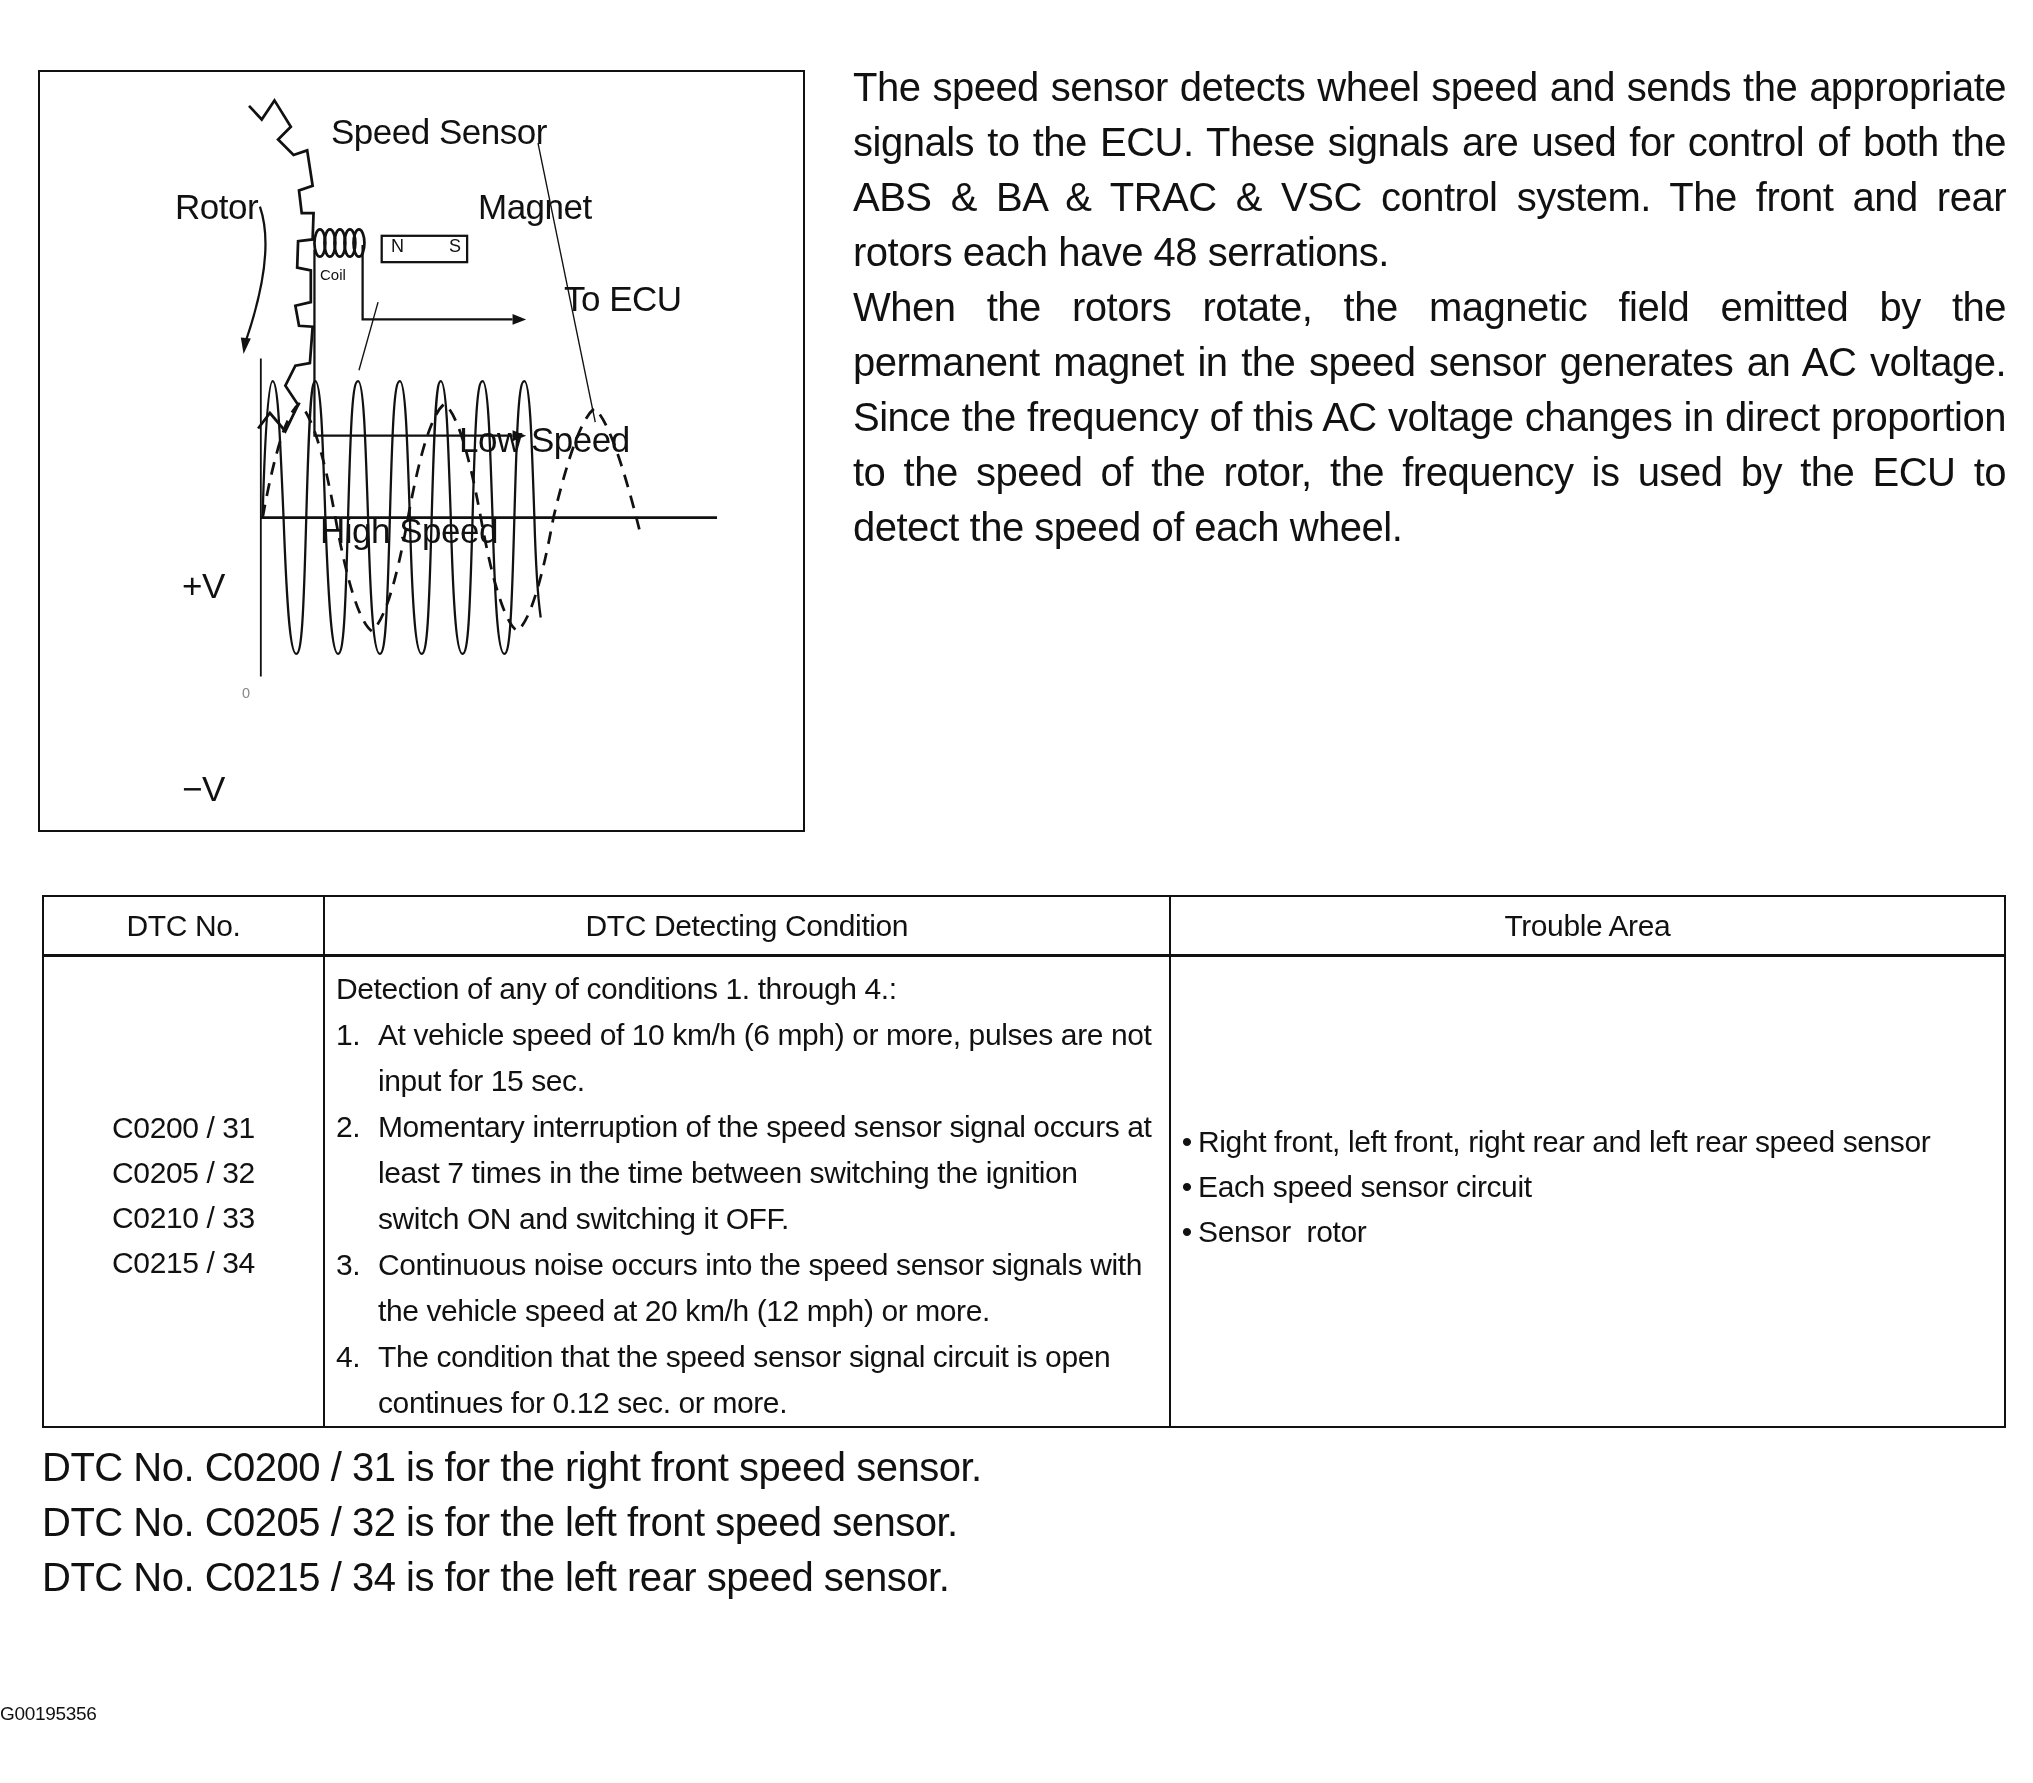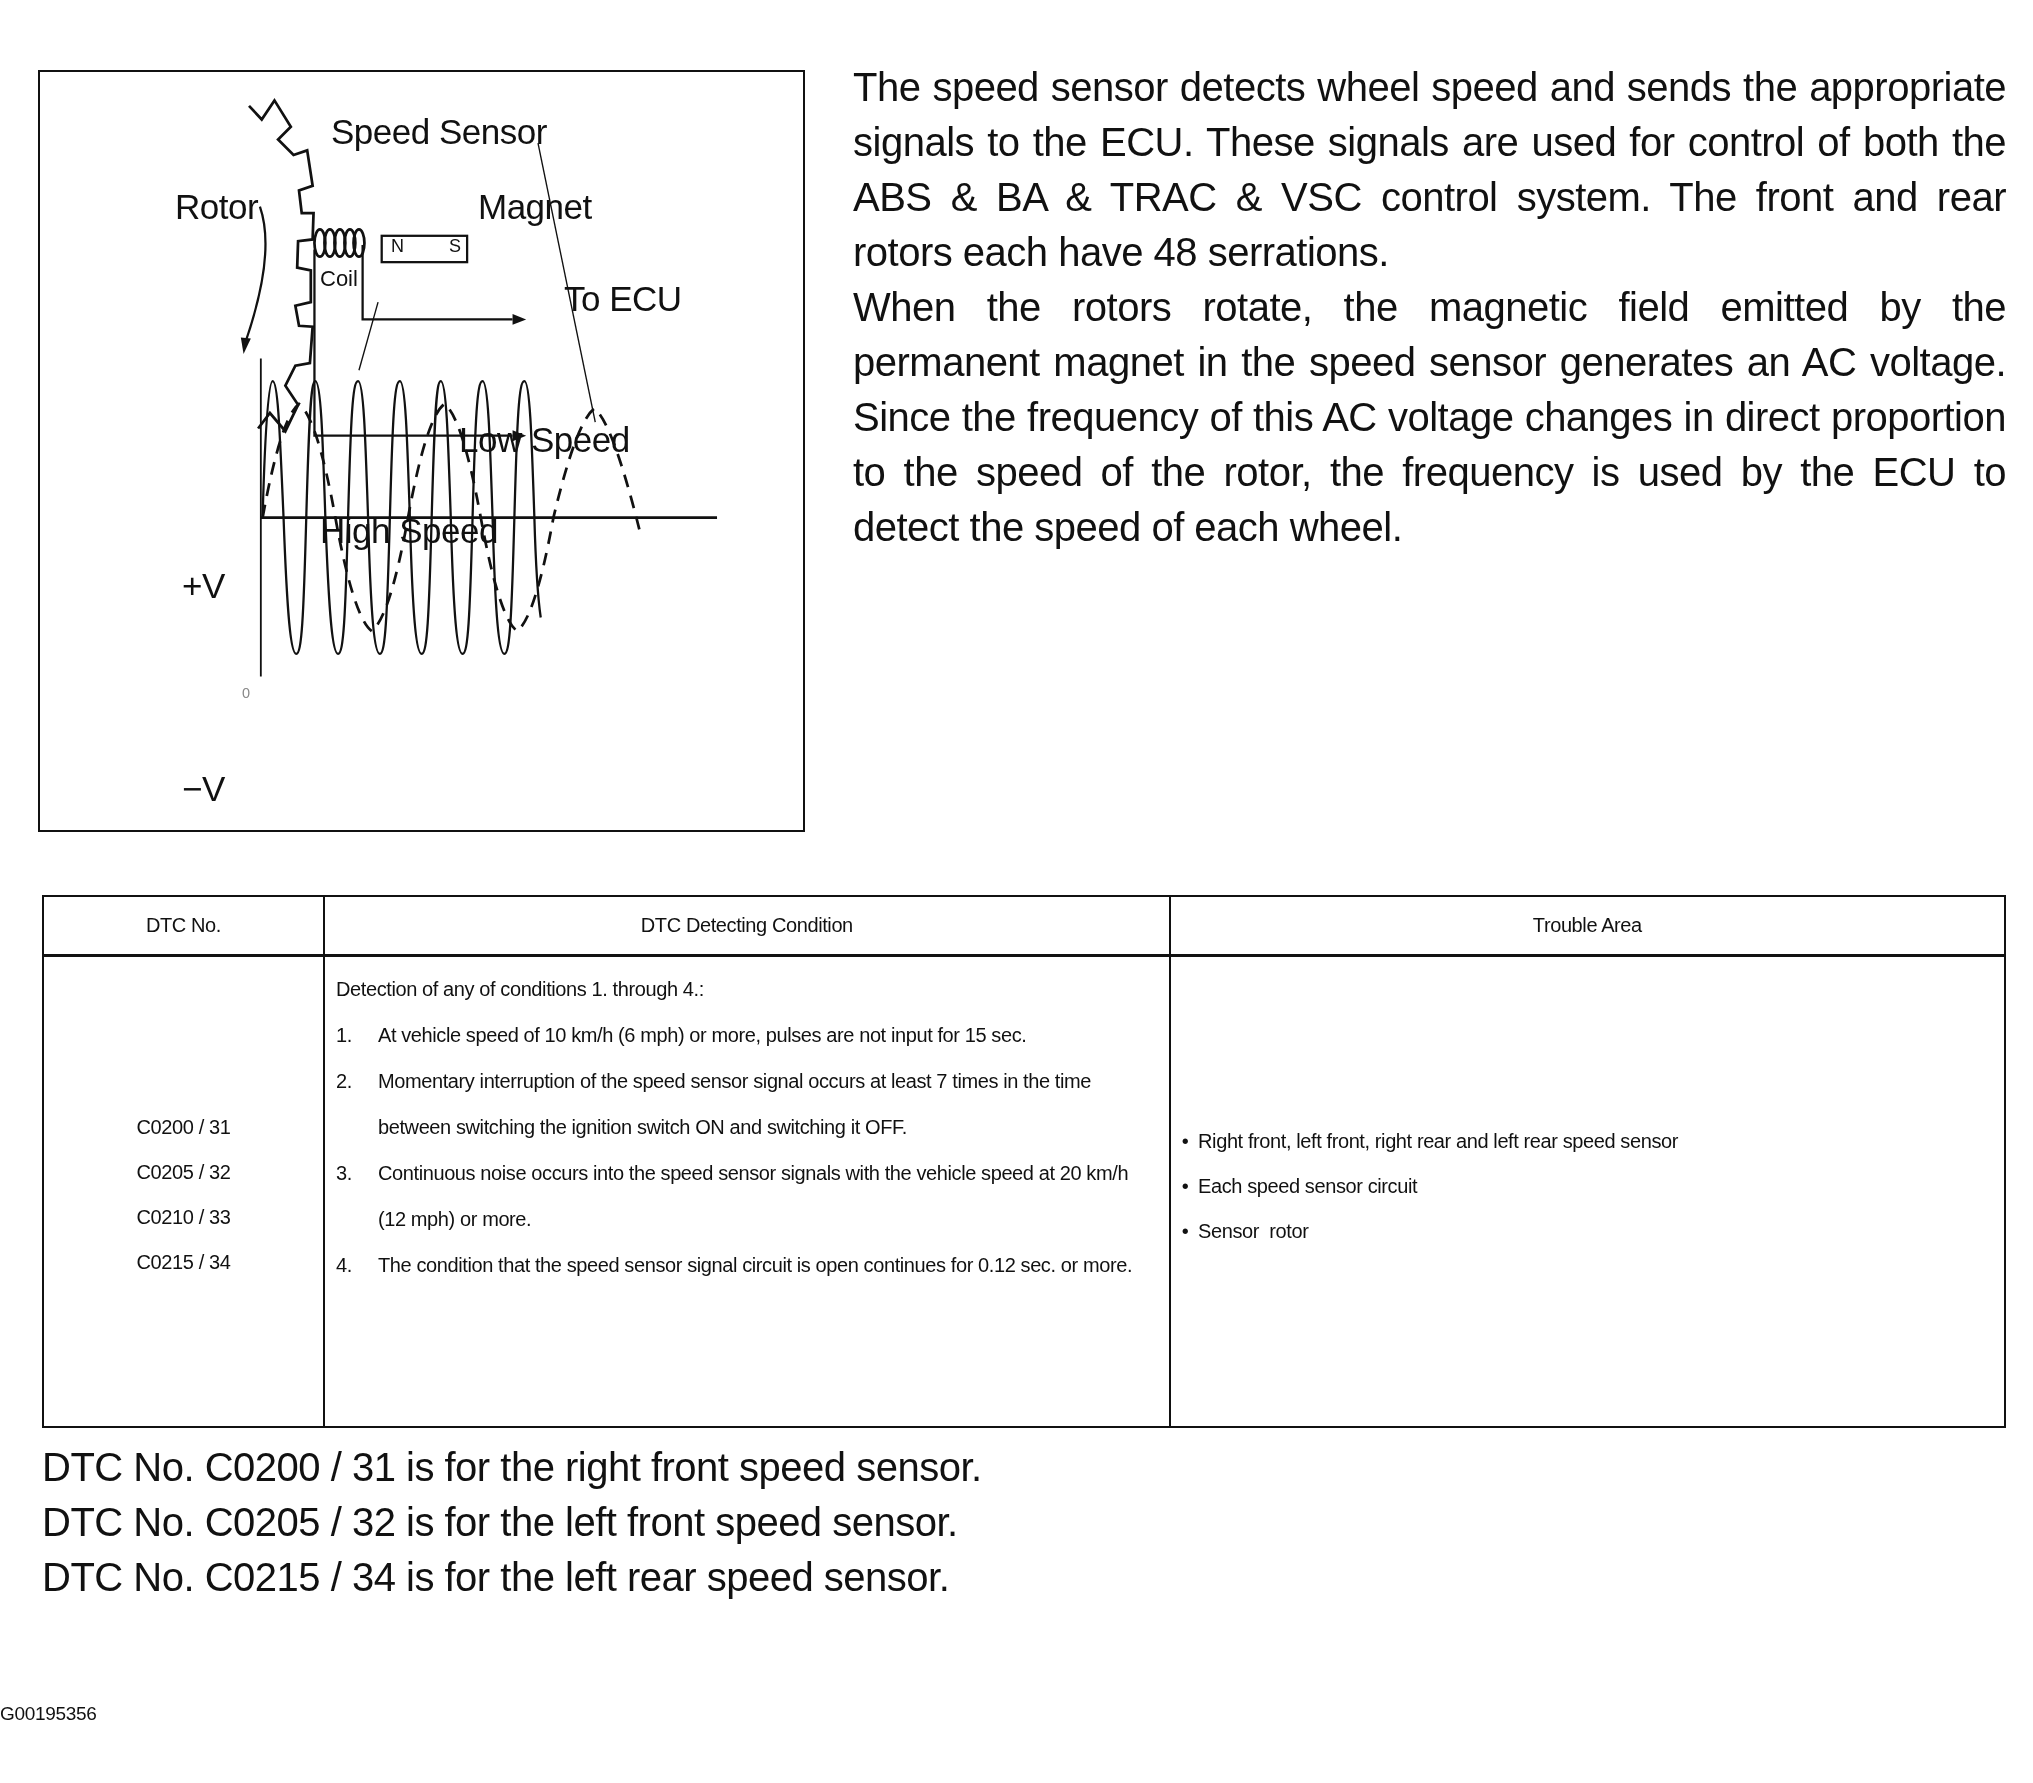--- a/index.html
+++ b/index.html
@@ -4,28 +4,28 @@
 <style>
   html, body { margin:0; padding:0; background:#ffffff; }
   body { width:2034px; height:1784px; position:relative; overflow:hidden;
          font-family:"Liberation Sans", "DejaVu Sans", sans-serif; color:#111; }
   .abs { position:absolute; }
 
   
   #diagram { left:38px; top:70px; width:767px; height:762px; border:2.7px solid #111; box-sizing:border-box; }
   #diagram svg { position:absolute; left:0; top:0; }
   .dlabel { position:absolute; font-size:35px; white-space:nowrap; letter-spacing:-0.5px; }
-  .dsmall { position:absolute; font-size:22px; white-space:nowrap; }
+  .dsmall { position:absolute; font-size:15px; white-space:nowrap; }
 
   
   #desc { left:853px; top:60px; width:1153px; font-size:40px; line-height:55px; letter-spacing:-0.5px; }
   #desc p { margin:0; text-align:justify; text-align-last:left; }
 
   
-  #dtc-table { left:42px; top:895px; width:1964px; border-collapse:collapse; font-size:20px; letter-spacing:-0.4px; }
+  #dtc-table { left:42px; top:895px; width:1964px; border-collapse:collapse; font-size:30px; letter-spacing:-0.4px; }
   #dtc-table th, #dtc-table td { border:2.7px solid #111; vertical-align:middle; }
   #dtc-table th { font-weight:normal; height:55px; text-align:center; border-bottom-width:3.6px; }
   #dtc-table td { height:460px; }
   .col-no { width:277px; text-align:center; }
   .col-cond { width:820px; padding:9px 12.7px 0 11px; vertical-align:top !important; }
   .col-area { padding-left:11px; }
   .dtc-code { line-height:45px; }
   .cond-line { line-height:46px; }
   .cond-item { display:flex; }
   .cond-num { width:42px; flex:none; }

